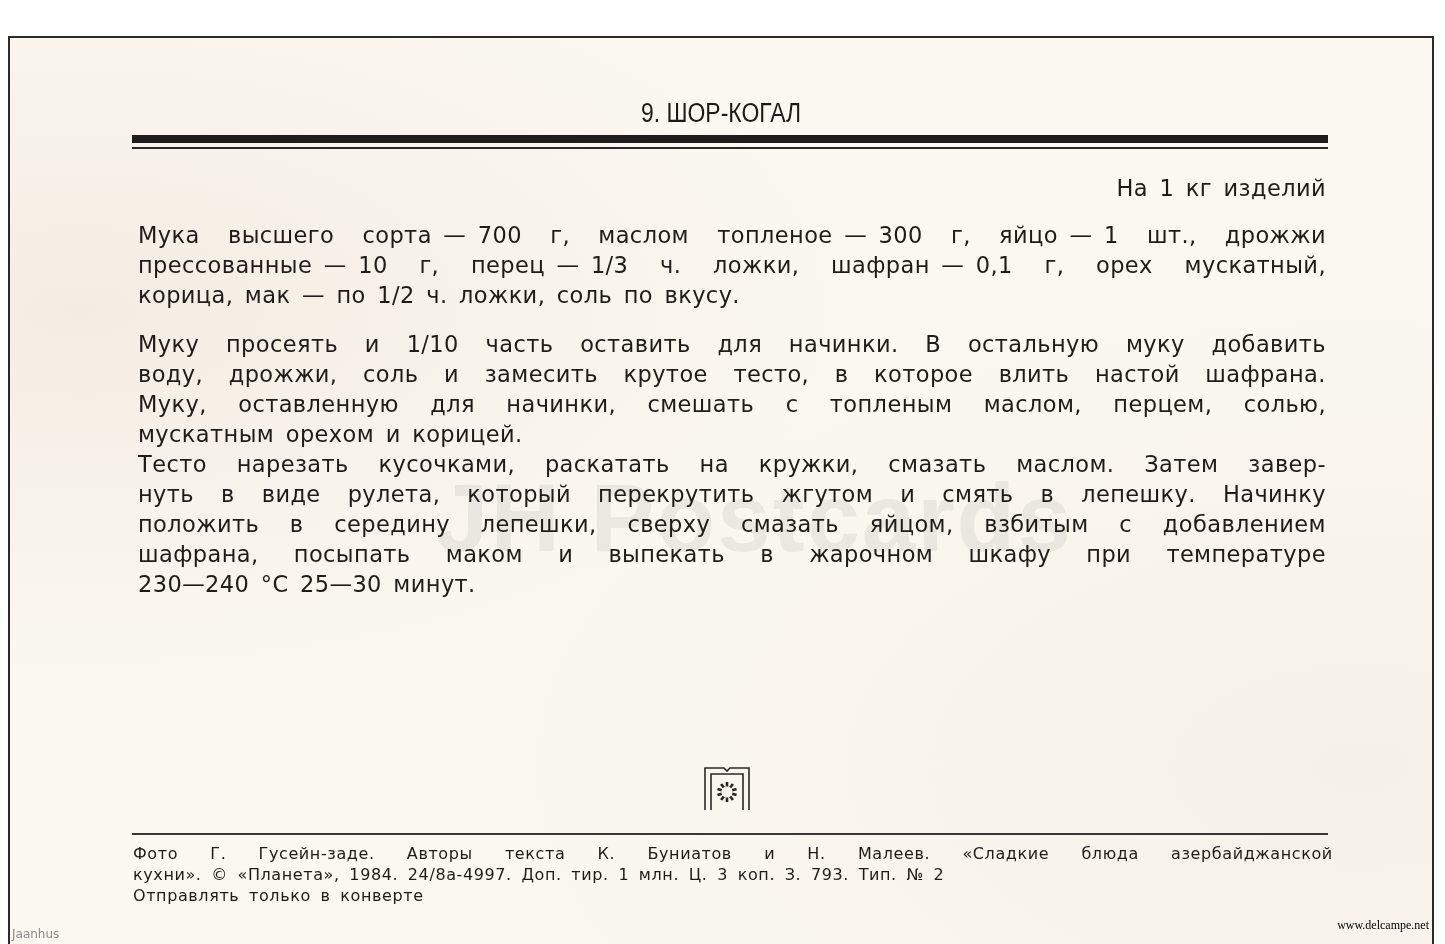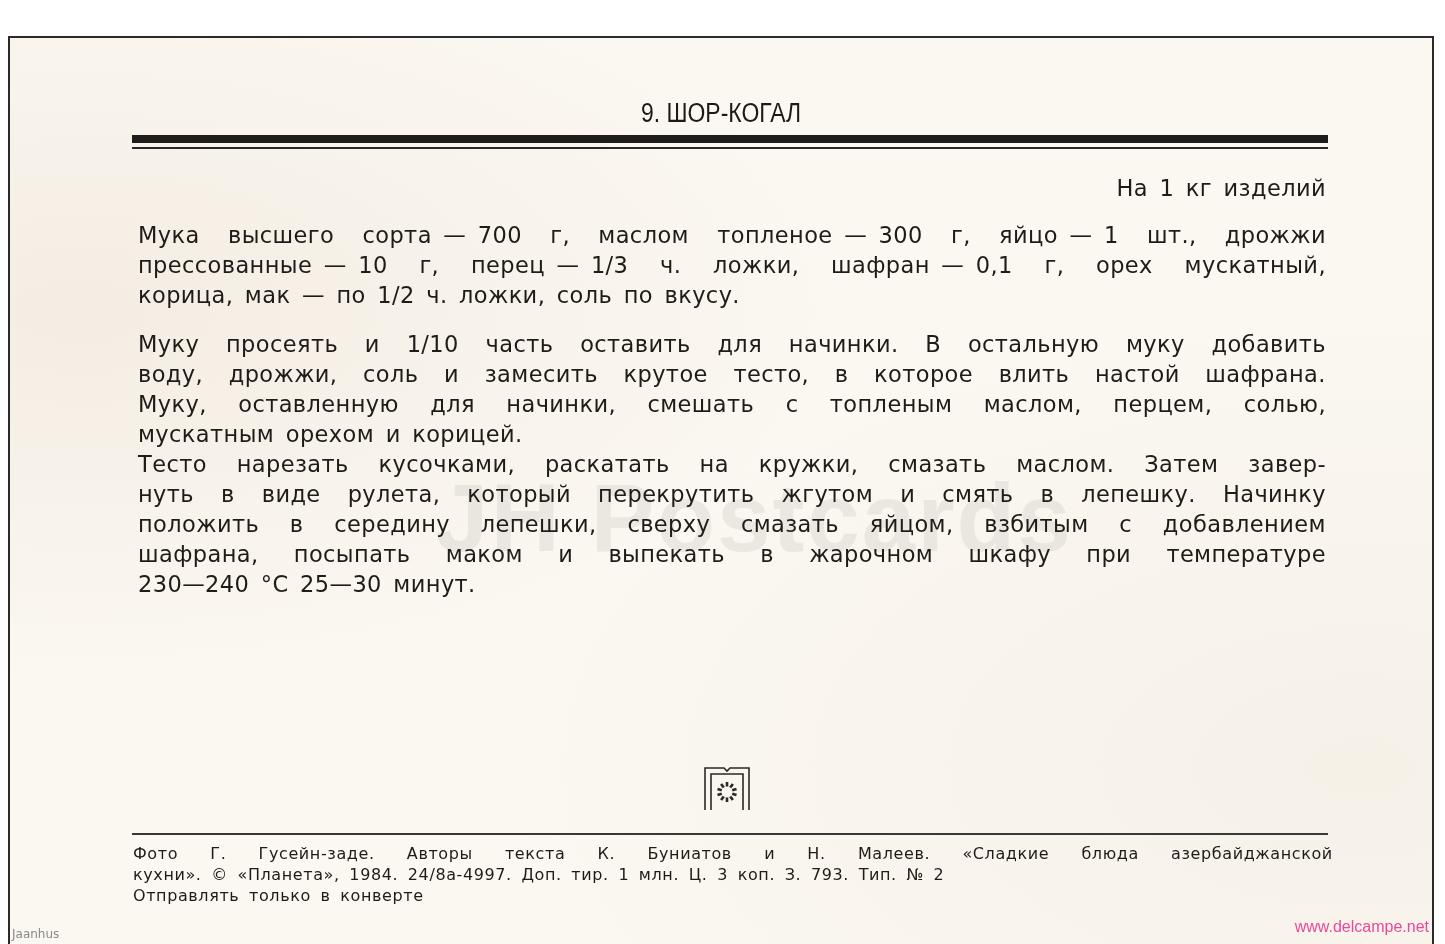--- a/index.html
+++ b/index.html
@@ -83,23 +83,23 @@
     left: 123px; width: 1200px; top: 805px;
     font-size: 16px;
     line-height: 21px;
     letter-spacing: 0.6px;
     word-spacing: 4px;
     color: #1e1b18;
   }
   .site-right {
     position: absolute;
     right: 16px; top: 918px;
-    font-family: Liberation Sans, sans-serif;
-    font-size: 16px;
-    color: #ec4899;
+    font-family: Liberation Serif, serif;
+    font-size: 12px;
+    color: #000000;
   }
   .site-left {
     position: absolute;
     left: 12px; top: 927px;
     font-family: "DejaVu Sans", sans-serif;
     font-size: 12px;
     color: #8a8a8a;
   }
 </style>
 </head>

